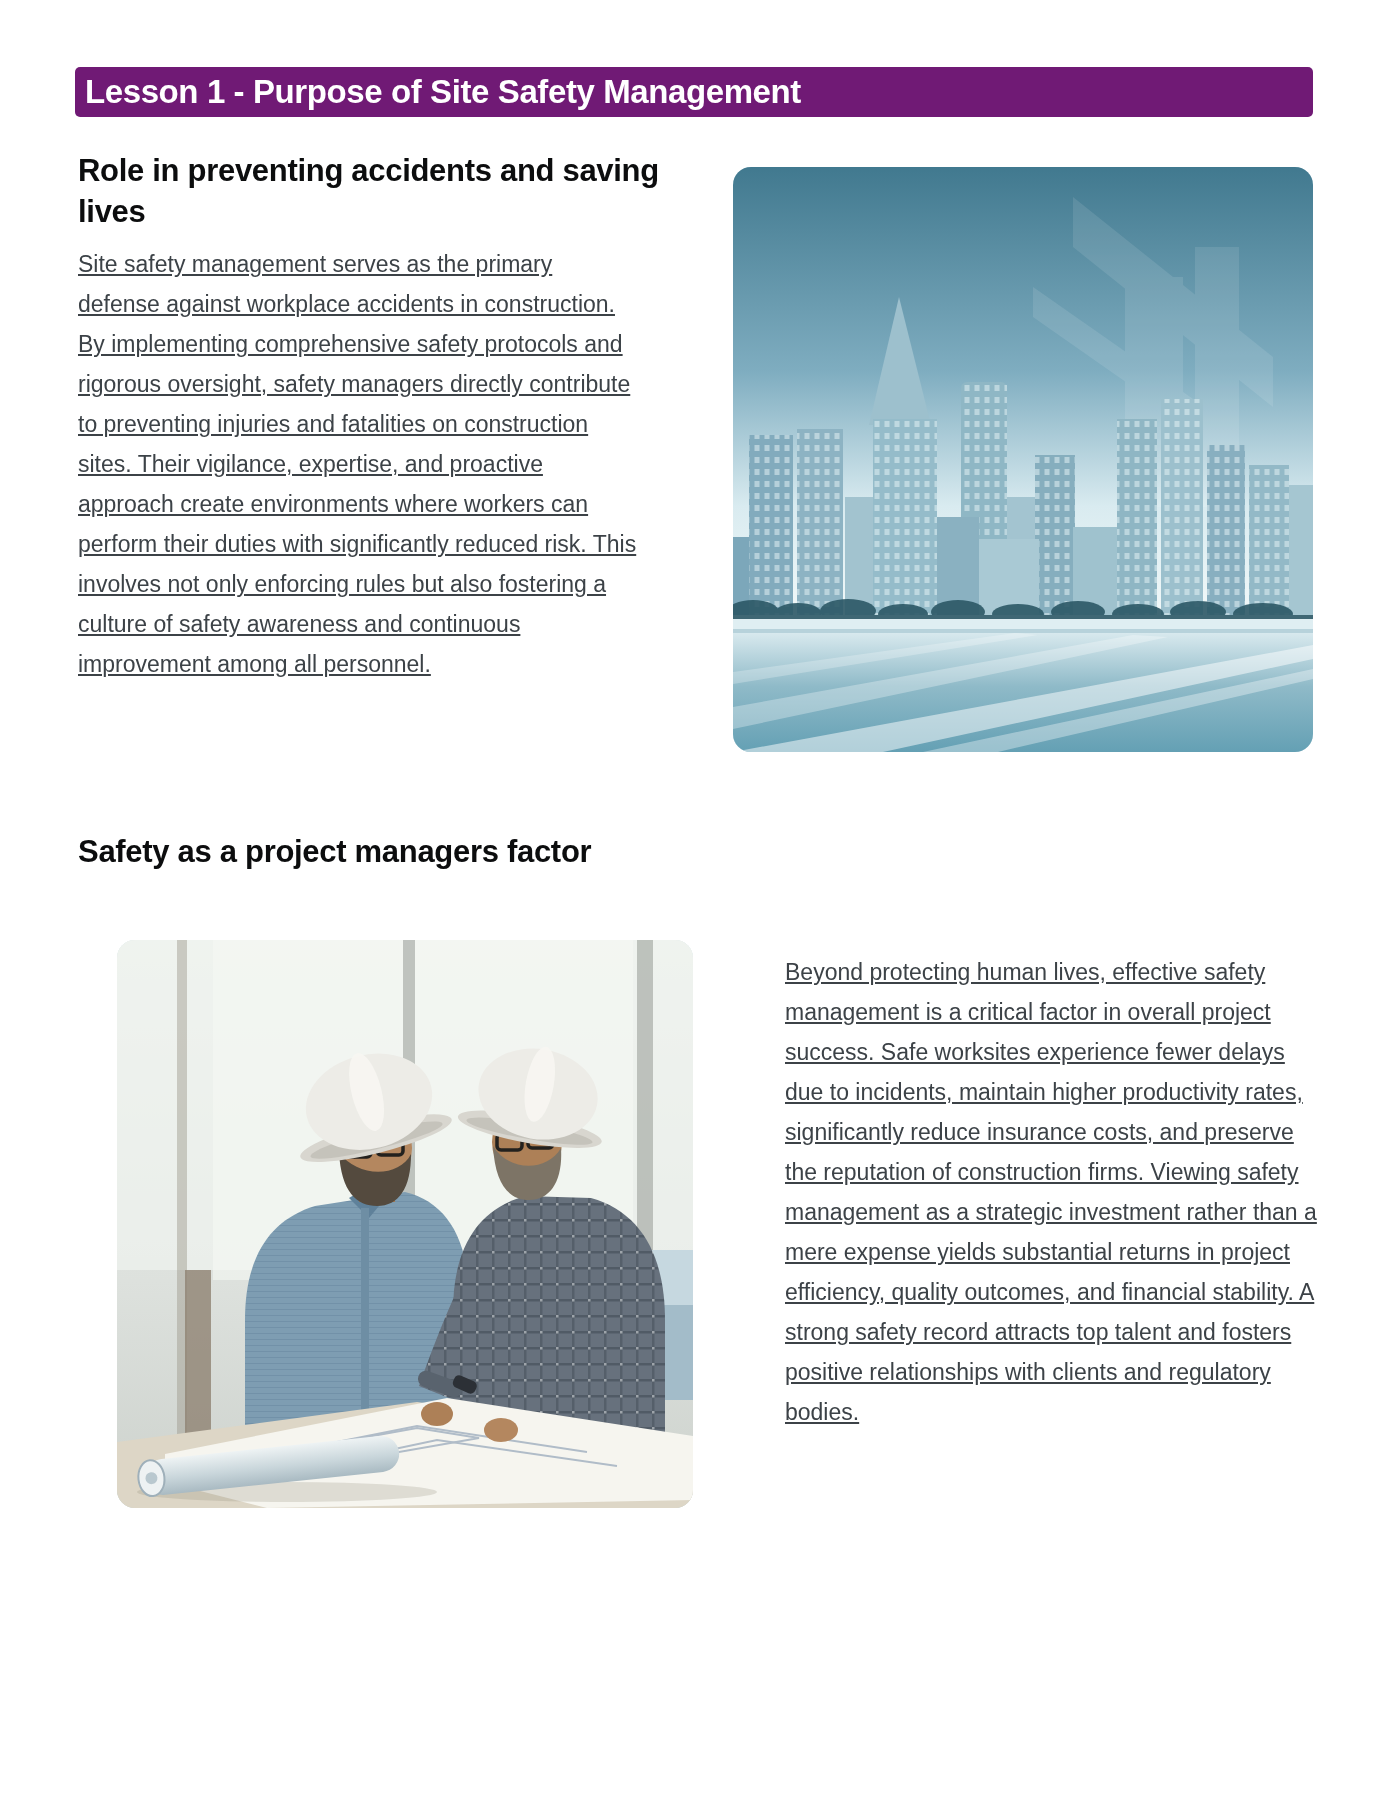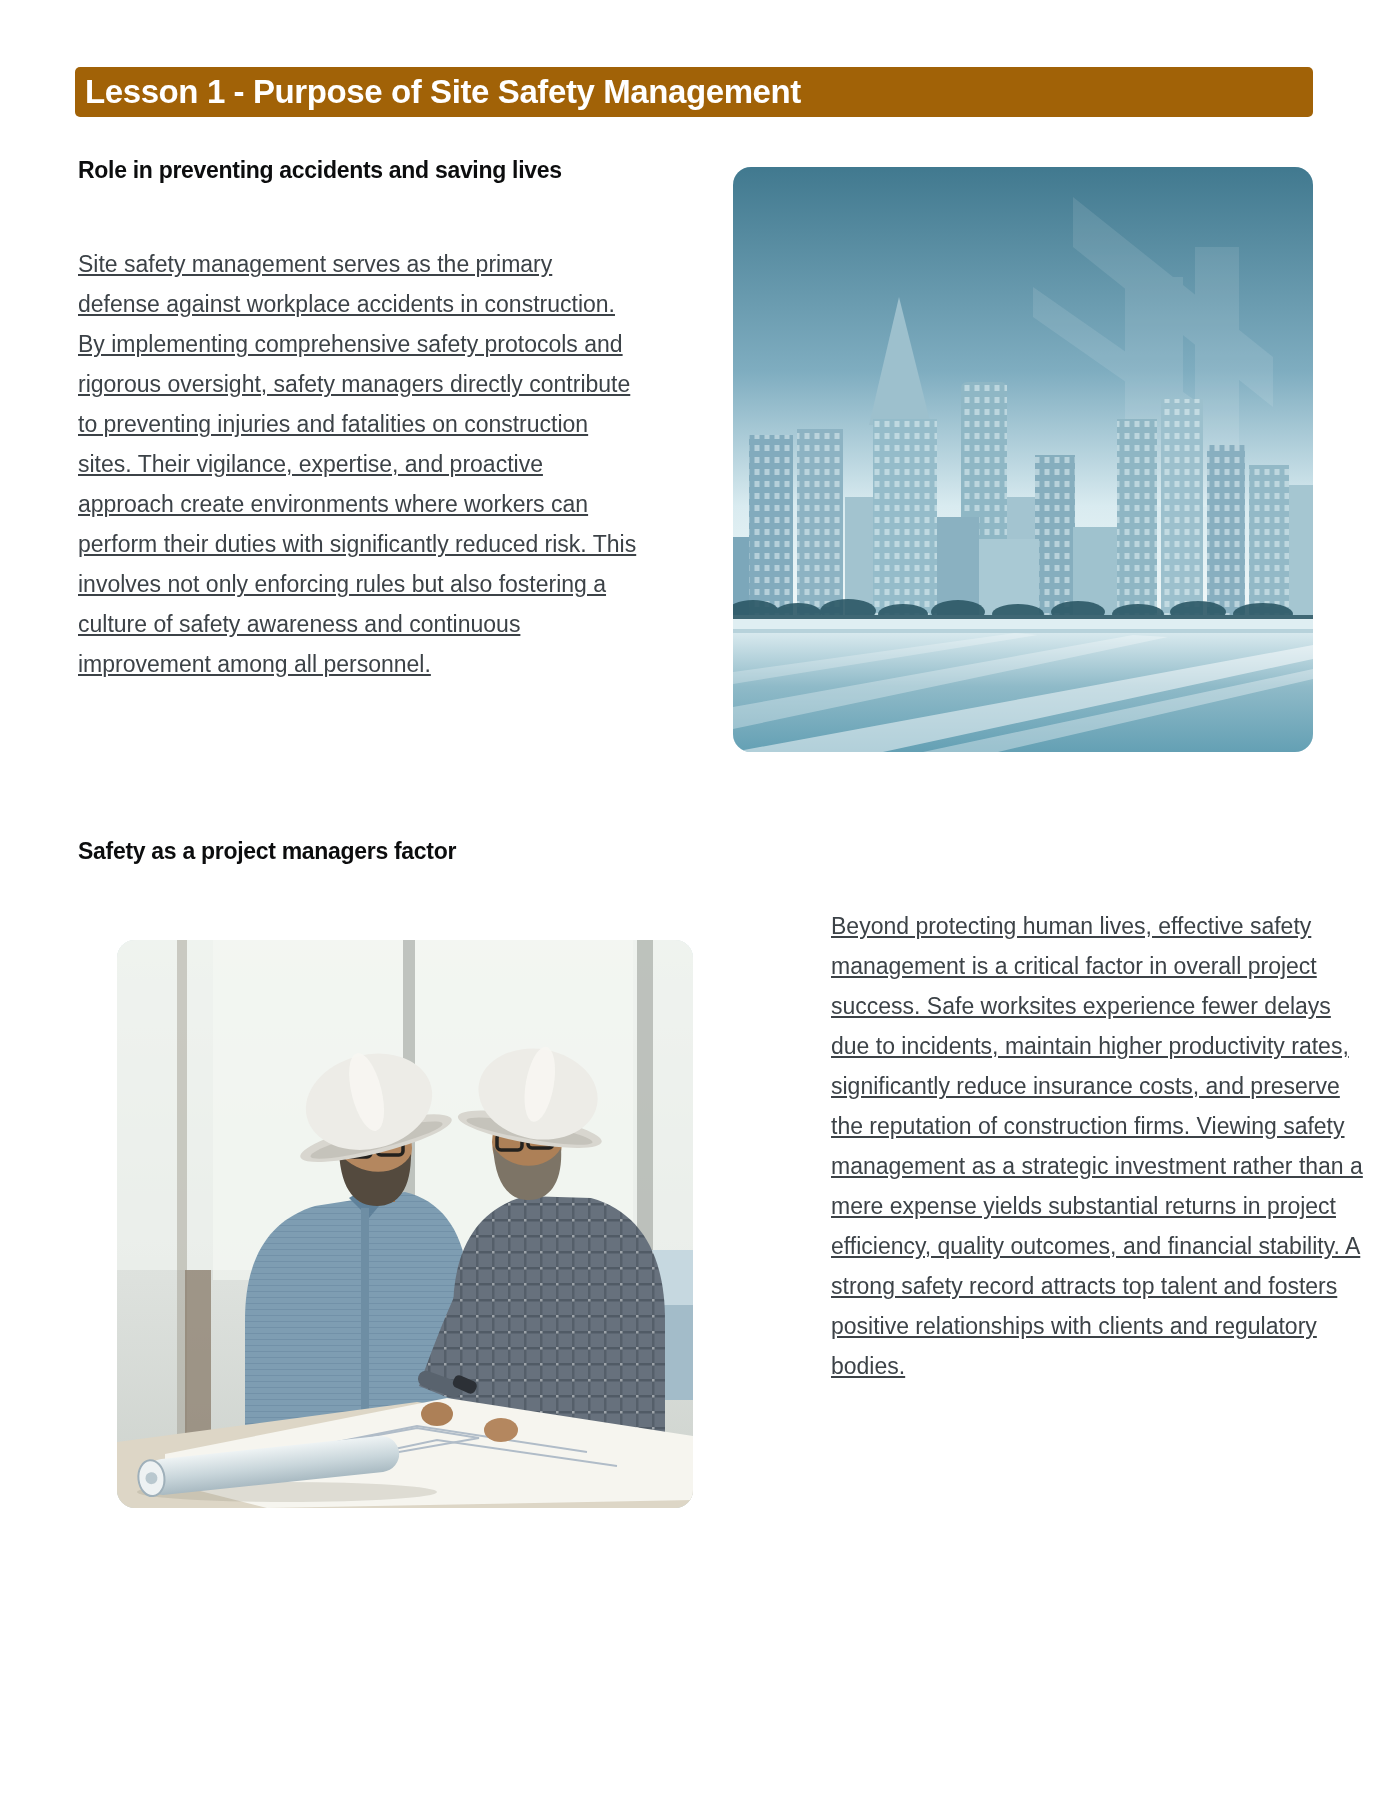--- a/index.html
+++ b/index.html
@@ -17,43 +17,43 @@
     display: flex; align-items: center;
     padding: 0 10px;
     background: #224d8f; color: #ffffff;
   }
   .banner-title {
     font-size: 33px; font-weight: 700; letter-spacing: -0.4px;
     white-space: nowrap;
   }
   .section-heading {
     position: absolute;
-    font-size: 23px; font-weight: 700; color: #0c0d0e;
+    font-size: 31px; font-weight: 700; color: #0c0d0e;
     letter-spacing: -0.3px; line-height: 41px;
   }
   #heading-role { left: 78px; top: 150px; width: 600px; }
   #heading-success { left: 78px; top: 831px; width: 900px; }
   .body-para {
     position: absolute;
     font-size: 23px; line-height: 40px; color: #3c4247; text-decoration: underline;
   }
   #para-role { left: 78px; top: 244px; width: 560px; }
-  #para-success { left: 785px; top: 906px; width: 535px; margin-left: 46px; }
+  #para-success { left: 785px; top: 952px; width: 535px; }
   .photo {
     position: absolute; border-radius: 18px; overflow: hidden;
     background: #cfe2e8;
   }
   #photo-city { left: 733px; top: 167px; width: 580px; height: 585px; }
   #photo-workers { left: 117px; top: 940px; width: 576px; height: 568px; }
   .photo svg { display: block; width: 100%; height: 100%; }
 </style>
 </head>
 <body>
 
-<header class="banner" style="background: #a16207; color: rgb(255, 255, 255);">
+<header class="banner" style="background: #701a75; color: rgb(255, 255, 255);">
   <h1 class="banner-title">Lesson 1 - Purpose of Site Safety Management</h1>
 </header>
 
 <h2 class="section-heading" id="heading-role">Role in preventing accidents and saving lives</h2>
 <p class="body-para" id="para-role">Site safety management serves as the primary defense against workplace accidents in construction. By implementing comprehensive safety protocols and rigorous oversight, safety managers directly contribute to preventing injuries and fatalities on construction sites. Their vigilance, expertise, and proactive approach create environments where workers can perform their duties with significantly reduced risk. This involves not only enforcing rules but also fostering a culture of safety awareness and continuous improvement among all personnel.</p>
 
 <div class="photo" id="photo-city" role="img" aria-label="Blue-toned photo of a high-rise city skyline behind an empty road with motion-blur light streaks">
   <svg viewBox="0 0 580 585" preserveAspectRatio="none">
     <defs>
       <linearGradient id="sky" x1="0" y1="0" x2="0" y2="1">

